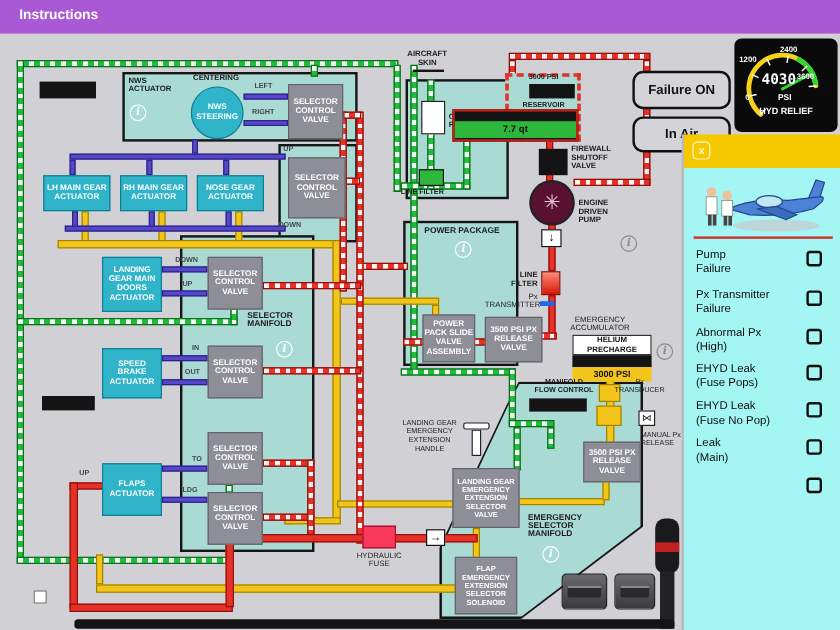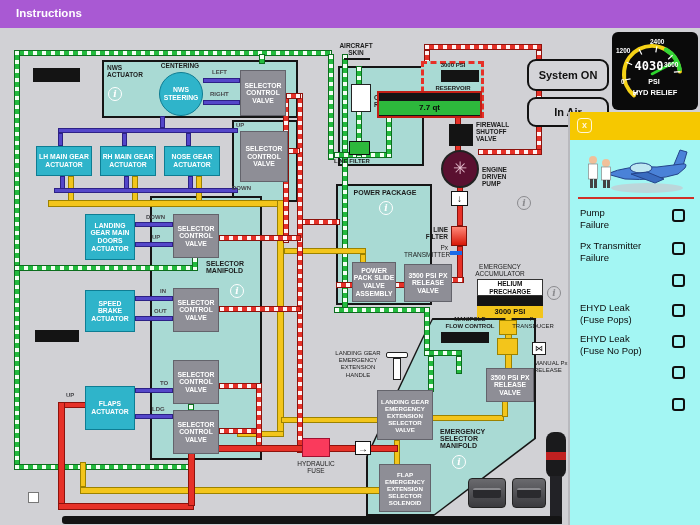--- a/index.html
+++ b/index.html
@@ -298,21 +298,21 @@
   <div class="ab pedal" style="left:512px;top:478px;width:34px;height:30px;">
       <div class="bar"></div>
     </div>
   <div class="ab" style="left:546px;top:432px;width:20px;height:46px;background:#1a1a1c;border-radius:8px;"></div>
   <div class="ab" style="left:546px;top:452px;width:20px;height:8px;background:#c02020;"></div>
   <div class="ab" style="left:550px;top:476px;width:12px;height:48px;background:#222226;"></div>
 
   <div class="ab bk" style="left:62px;top:516px;width:500px;height:8px;border-radius:3px;"></div>
   <div class="ab" style="left:28px;top:492px;width:11px;height:11px;background:#fff;border:1px solid #777;"></div>
 
-  <div class="ab btn" style="left:527px;top:59px;width:82px;height:32px;">System ON</div>
+  <div class="ab btn" style="left:527px;top:59px;width:82px;height:32px;">Failure ON</div>
   <div class="ab btn" style="left:527px;top:97px;width:82px;height:30px;">In Air</div>
 
   <div class="ab" style="left:612px;top:32px;width:86px;height:78px;background:#0a0a0a;border-radius:6px;">
     <svg width="86" height="78" viewBox="0 0 86 78" style="position:absolute;left:0;top:0;">
       <path d="M22 63.4 A28 28 0 1 1 67.9 39.6" fill="none" stroke="#f5d216" stroke-width="4" stroke-linecap="round"></path>
       <path d="M54 17.8 A28 28 0 0 1 67.6 37.1" fill="none" stroke="#35d435" stroke-width="4.5" stroke-linecap="round"></path>
       <g stroke="#fff" stroke-width="1.2">
         <line x1="25.9" y1="58.9" x2="22" y2="63.4"></line>
           <line x1="18.5" y1="46.8" x2="12.7" y2="48"></line>
         <line x1="20.1" y1="32.7" x2="14.6" y2="30.2"></line>
@@ -357,23 +357,27 @@
     </svg>
   </div>
   <div class="ab" style="left:578px;top:197px;width:116px;height:2px;background:#d03028;"></div>
 
   <div class="ab cond-label" style="left:580px;top:207px;width:88px;">Pump
 Failure</div>
   <div class="ab cb" style="left:672px;top:209px;width:13px;height:13px;"></div>
   <div class="ab cond-label" style="left:580px;top:240px;width:88px;">Px Transmitter
 Failure</div>
   <div class="ab cb" style="left:672px;top:242px;width:13px;height:13px;"></div>
+  <div class="ab cond-label" style="left:580px;top:272px;width:88px;">Abnormal Px
+(High)</div>
   <div class="ab cb" style="left:672px;top:274px;width:13px;height:13px;"></div>
   <div class="ab cond-label" style="left:580px;top:302px;width:88px;">EHYD Leak
 (Fuse Pops)</div>
   <div class="ab cb" style="left:672px;top:304px;width:13px;height:13px;"></div>
   <div class="ab cond-label" style="left:580px;top:333px;width:88px;">EHYD Leak
 (Fuse No Pop)</div>
   <div class="ab cb" style="left:672px;top:335px;width:13px;height:13px;"></div>
+  <div class="ab cond-label" style="left:580px;top:364px;width:88px;">Leak
+(Main)</div>
   <div class="ab cb" style="left:672px;top:366px;width:13px;height:13px;"></div>
   <div class="ab cb" style="left:672px;top:398px;width:13px;height:13px;"></div>
 
 </div>
 
 </body></html>

